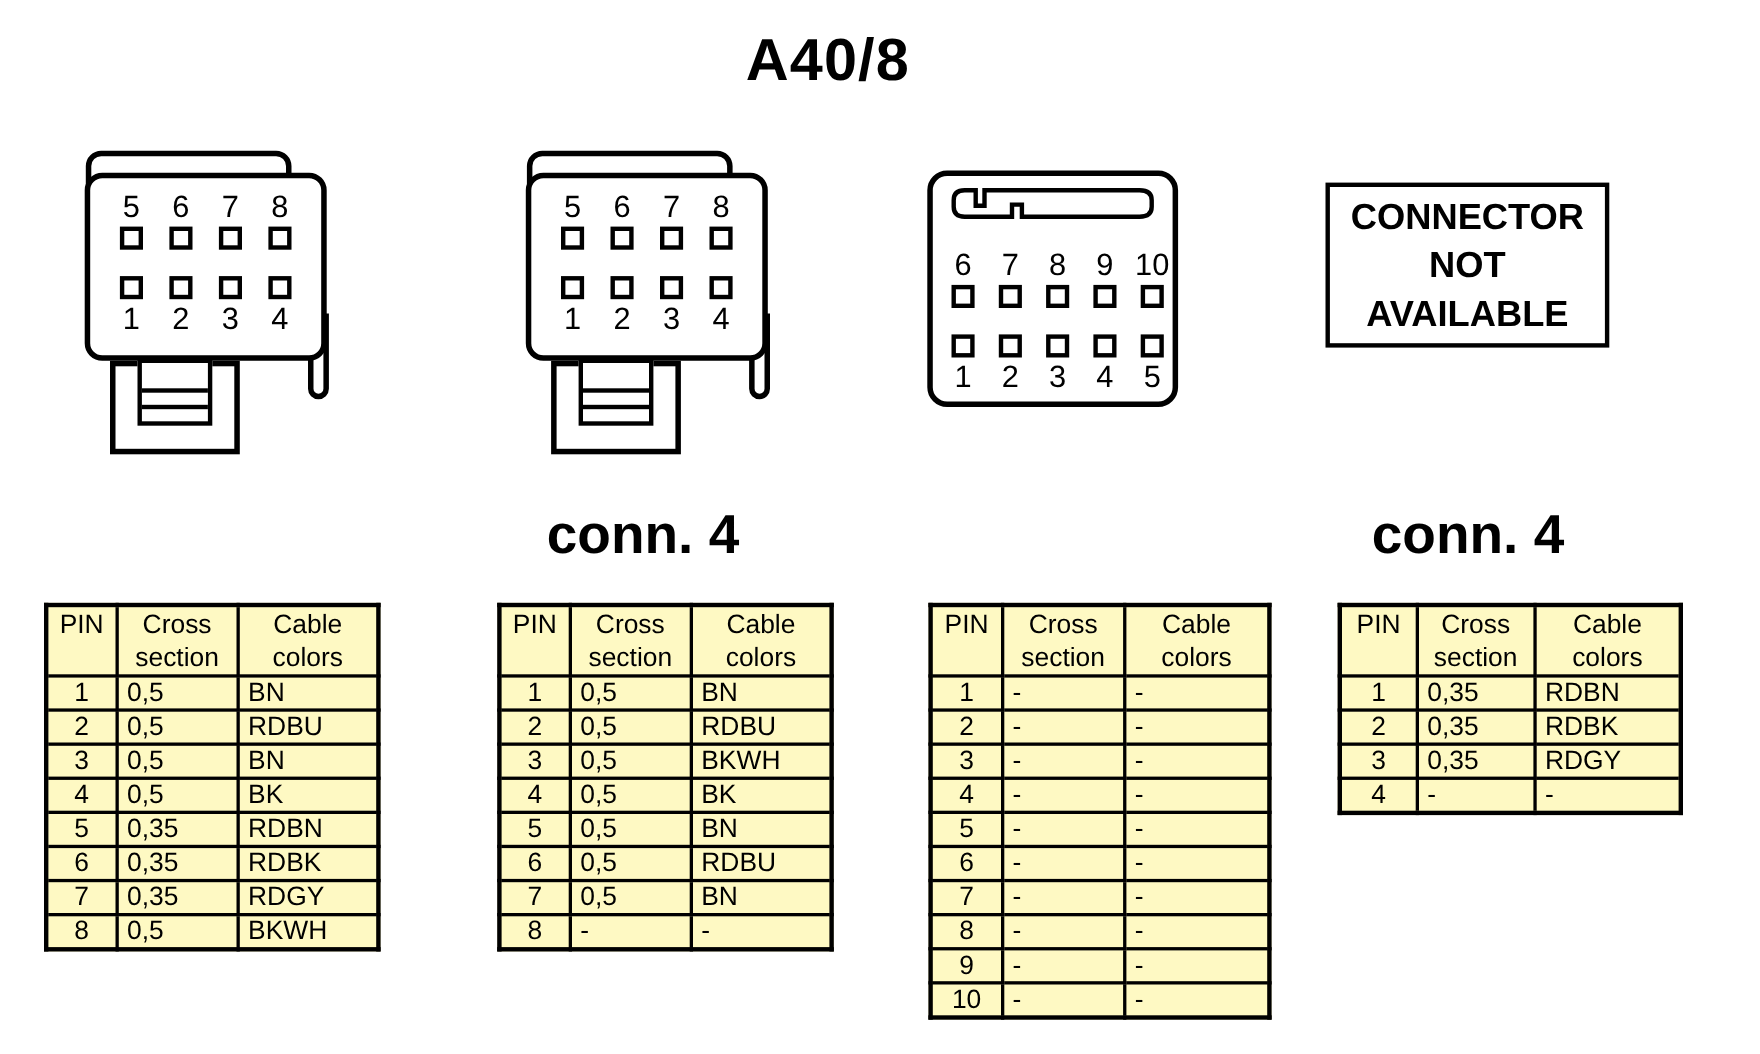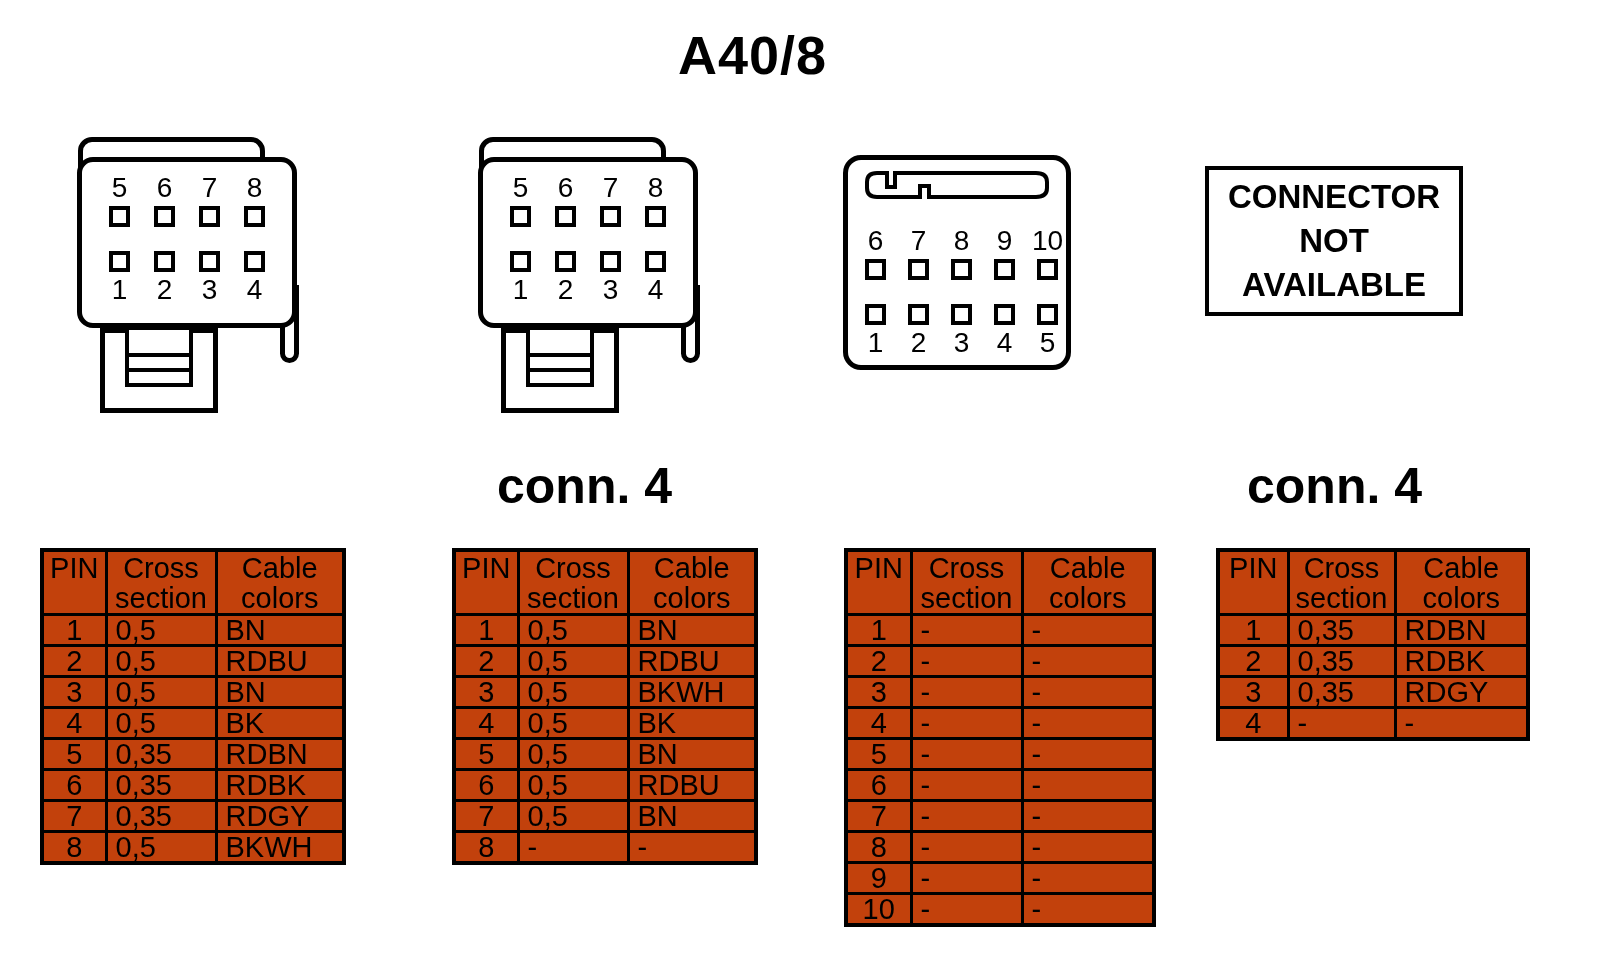--- a/index.html
+++ b/index.html
@@ -33,22 +33,22 @@
   .pin-sq{width:21px;height:21px;border:4px solid #000;background:#fff;margin-top:3px;}
   .pin-sq.sq2{margin-top:24px;}
   
   #na-box{left:1205px;top:166px;width:258px;height:150px;border:4px solid #000;
     display:flex;flex-direction:column;justify-content:center;align-items:center;background:#fff;}
   .na-line{font-size:33px;font-weight:bold;line-height:44px;text-align:center;}
   
   .conn-label{top:460px;font-size:50px;font-weight:bold;line-height:52px;}
   #label-1{left:95px;} #label-2{left:497px;} #label-3{left:890px;} #label-4{left:1247px;}
   
-  table.pin-table{border-collapse:collapse;border:4px solid #000;background:#c2410c;
-    font-size:29px;table-layout:fixed;}
+  table.pin-table{border-collapse:collapse;border:4px solid #000;background:#fef9c3;
+    font-size:24px;table-layout:fixed;}
   .pin-table th,.pin-table td{border:3px solid #000;padding:0;overflow:hidden;}
   .pin-table th{font-weight:normal;vertical-align:top;text-align:center;height:60px;line-height:30px;padding-top:1px;}
   .pin-table td{height:28px;line-height:28px;vertical-align:top;}
   .pin-table td.c-pin{text-align:center;}
   .pin-table td.c-cross,.pin-table td.c-cable{text-align:left;padding-left:8px;}
   #table-1{left:40px;top:548px;} #table-2{left:452px;top:548px;}
   #table-3{left:844px;top:548px;} #table-4{left:1216px;top:548px;}
   #table-1 .w-pin,#table-2 .w-pin{width:64px;}
   #table-1 .w-cross,#table-2 .w-cross{width:110px;}
   #table-1 .w-cable,#table-2 .w-cable{width:128px;}

